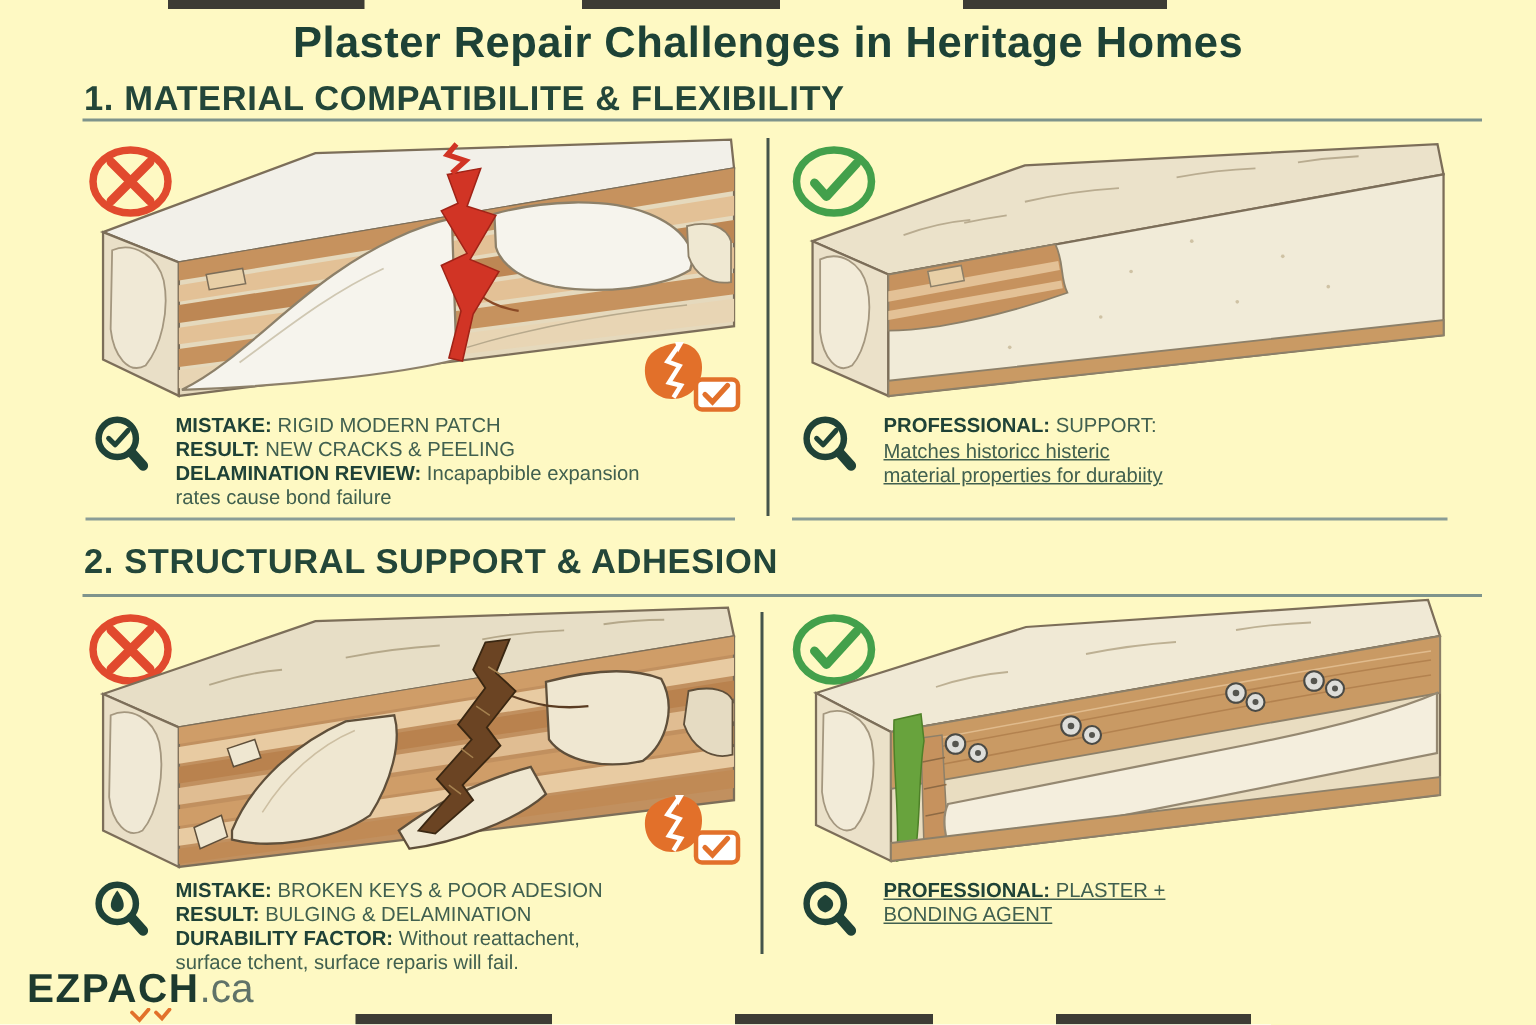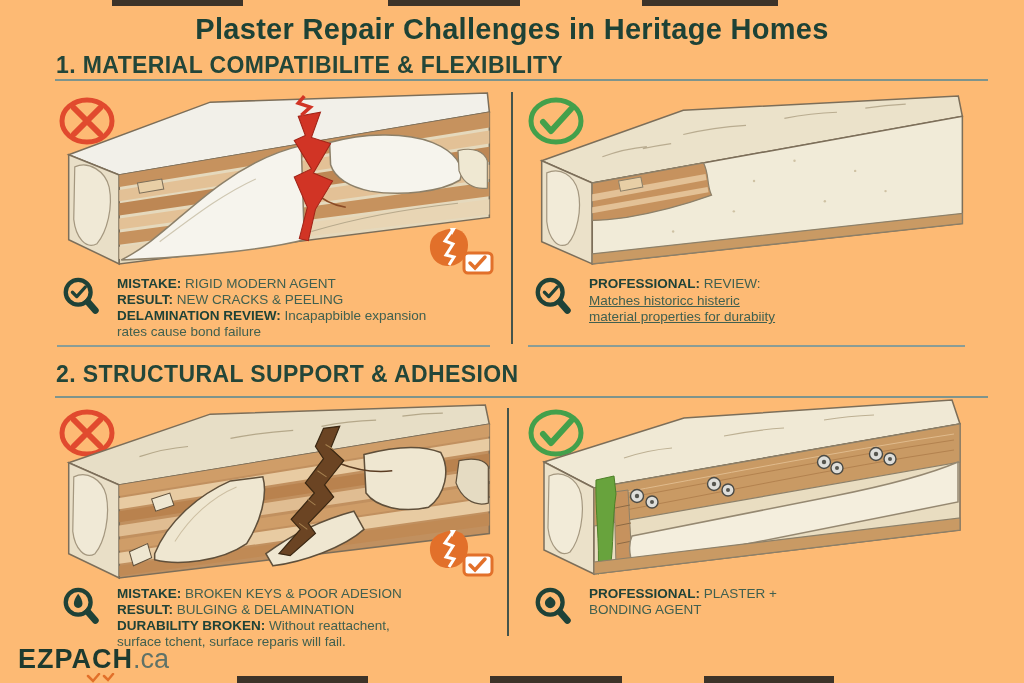--- a/index.html
+++ b/index.html
@@ -1,16 +1,16 @@
 <!DOCTYPE html>
 <html><head>
 <meta charset="utf-8">
 <style>
   html,body{margin:0;padding:0;background:#ffffff;}
-  .canvas{position:relative;width:1024px;height:683px;background:#fdba74;
+  .canvas{position:relative;width:1024px;height:683px;background:#fef9c3;
           font-family:"Liberation Sans",sans-serif;overflow:hidden;}
   .title{position:absolute;top:13px;left:0;width:100%;text-align:center;
          font-size:29px;font-weight:bold;color:#1d4236;letter-spacing:.3px;}
   .sec-heading{position:absolute;font-size:23px;font-weight:bold;color:#234639;letter-spacing:.4px;}
   .rule{position:absolute;height:2px;background:#7e948c;}
   .vdiv{position:absolute;width:2px;background:#44544b;}
   .caption{position:absolute;display:flex;gap:13px;align-items:flex-start;}
   .cap-text{font-size:13.5px;line-height:16px;color:#41604f;}
   .cap-text b{color:#1f4237;}
   .cap-para{margin-top:1px;text-decoration:underline;}
@@ -82,21 +82,21 @@
     </svg>
   </div>
 
   <div class="caption" style="left:60px;top:276px;">
     <svg viewBox="0 0 46 46" width="44" height="44">
       <circle cx="19" cy="17" r="13" fill="none" stroke="#1f4237" stroke-width="4.5"></circle>
       <path d="M13,17 l4.5,4.5 l9,-10" fill="none" stroke="#1f4237" stroke-width="3.5" stroke-linecap="round" stroke-linejoin="round"></path>
       <path d="M29,27 L37,36" stroke="#1f4237" stroke-width="7" stroke-linecap="round"></path>
     </svg>
     <div class="cap-text" style="width:332px;">
-      <div><b>MISTAKE:</b><span> RIGID MODERN AGENT</span></div>
+      <div><b>MISTAKE:</b><span> RIGID MODERN PATCH</span></div>
       <div><b>RESULT:</b><span> NEW CRACKS &amp; PEELING</span></div>
       <div><b>DELAMINATION REVIEW:</b><span> Incapapbible expansion rates cause bond failure</span></div>
     </div>
   </div>
 
   <div class="verdict" style="left:526px;top:95px;">
     <svg viewBox="0 0 60 52" width="60" height="52">
       <ellipse cx="30" cy="26" rx="25" ry="21" fill="none" stroke="#43a04b" stroke-width="5"></ellipse>
       <path d="M17,27 l8,9 l20,-22" fill="none" stroke="#43a04b" stroke-width="6" stroke-linecap="round" stroke-linejoin="round"></path>
     </svg>
@@ -126,21 +126,21 @@
     </svg>
   </div>
 
   <div class="caption" style="left:532px;top:276px;">
     <svg viewBox="0 0 46 46" width="44" height="44">
       <circle cx="19" cy="17" r="13" fill="none" stroke="#1f4237" stroke-width="4.5"></circle>
       <path d="M13,17 l4.5,4.5 l9,-10" fill="none" stroke="#1f4237" stroke-width="3.5" stroke-linecap="round" stroke-linejoin="round"></path>
       <path d="M29,27 L37,36" stroke="#1f4237" stroke-width="7" stroke-linecap="round"></path>
     </svg>
     <div class="cap-text" style="width:195px;">
-      <div><b>PROFESSIONAL:</b><span> REVIEW:</span></div>
+      <div><b>PROFESSIONAL:</b><span> SUPPORT:</span></div>
       <div class="cap-para">Matches historicc histeric material properties for durabiity</div>
     </div>
   </div>
 
   <div class="rule" style="left:57px;top:345px;width:433px;background:#8a9d96;"></div>
   <div class="rule" style="left:528px;top:345px;width:437px;background:#8a9d96;"></div>
 
   <div class="sec-heading" style="left:56px;top:361px;">2. STRUCTURAL SUPPORT &amp; ADHESION</div>
   <div class="rule" style="left:55px;top:396px;width:933px;"></div>
   <div class="vdiv" style="left:507px;top:408px;height:228px;"></div>
@@ -191,21 +191,21 @@
 
   <div class="caption" style="left:60px;top:586px;">
     <svg viewBox="0 0 46 46" width="44" height="44">
       <circle cx="19" cy="17" r="13" fill="none" stroke="#1f4237" stroke-width="4.5"></circle>
       <path d="M19,8 C13,16 13,22 19,23 C25,22 25,16 19,8 Z" fill="#1f4237"></path>
       <path d="M29,27 L37,36" stroke="#1f4237" stroke-width="7" stroke-linecap="round"></path>
     </svg>
     <div class="cap-text" style="width:310px;">
       <div><b>MISTAKE:</b><span> BROKEN KEYS &amp; POOR ADESION</span></div>
       <div><b>RESULT:</b><span> BULGING &amp; DELAMINATION</span></div>
-      <div><b>DURABILITY BROKEN:</b><span> Without reattachent, surface tchent, surface reparis will fail.</span></div>
+      <div><b>DURABILITY FACTOR:</b><span> Without reattachent, surface tchent, surface reparis will fail.</span></div>
     </div>
   </div>
 
   <div class="verdict" style="left:526px;top:407px;">
     <svg viewBox="0 0 60 52" width="60" height="52">
       <ellipse cx="30" cy="26" rx="25" ry="21" fill="none" stroke="#43a04b" stroke-width="5"></ellipse>
       <path d="M17,27 l8,9 l20,-22" fill="none" stroke="#43a04b" stroke-width="6" stroke-linecap="round" stroke-linejoin="round"></path>
     </svg>
   </div>
 
@@ -261,21 +261,21 @@
     </svg>
   </div>
 
   <div class="caption" style="left:532px;top:586px;">
     <svg viewBox="0 0 46 46" width="44" height="44">
       <circle cx="19" cy="17" r="13" fill="none" stroke="#1f4237" stroke-width="4.5"></circle>
       <path d="M19,11 C22.5,13 24.5,15 24.5,17.5 C24.5,20.5 22,22.8 19,23.3 C16,22.8 13.5,20.5 13.5,17.5 C13.5,15 15.5,13 19,11 Z" fill="#1f4237"></path>
       <path d="M29,27 L37,36" stroke="#1f4237" stroke-width="7" stroke-linecap="round"></path>
     </svg>
     <div class="cap-text" style="width:200px;">
-      <div style="width:200px;"><b>PROFESSIONAL:</b><span> PLASTER + BONDING AGENT</span></div>
+      <div style="width:200px;text-decoration:underline;"><b>PROFESSIONAL:</b><span> PLASTER + BONDING AGENT</span></div>
     </div>
   </div>
 
   <div class="brand"><span>EZPACH</span><span class="tld">.ca</span></div>
   <div class="brand-mark">
     <svg viewBox="0 0 34 10" width="34" height="10">
       <path d="M2,3 l5,5 l6,-7" stroke="#e2702a" stroke-width="2.5" fill="none" stroke-linecap="round"></path>
       <path d="M18,3 l4,4 l5,-6" stroke="#e2702a" stroke-width="2.5" fill="none" stroke-linecap="round"></path>
     </svg>
   </div>

